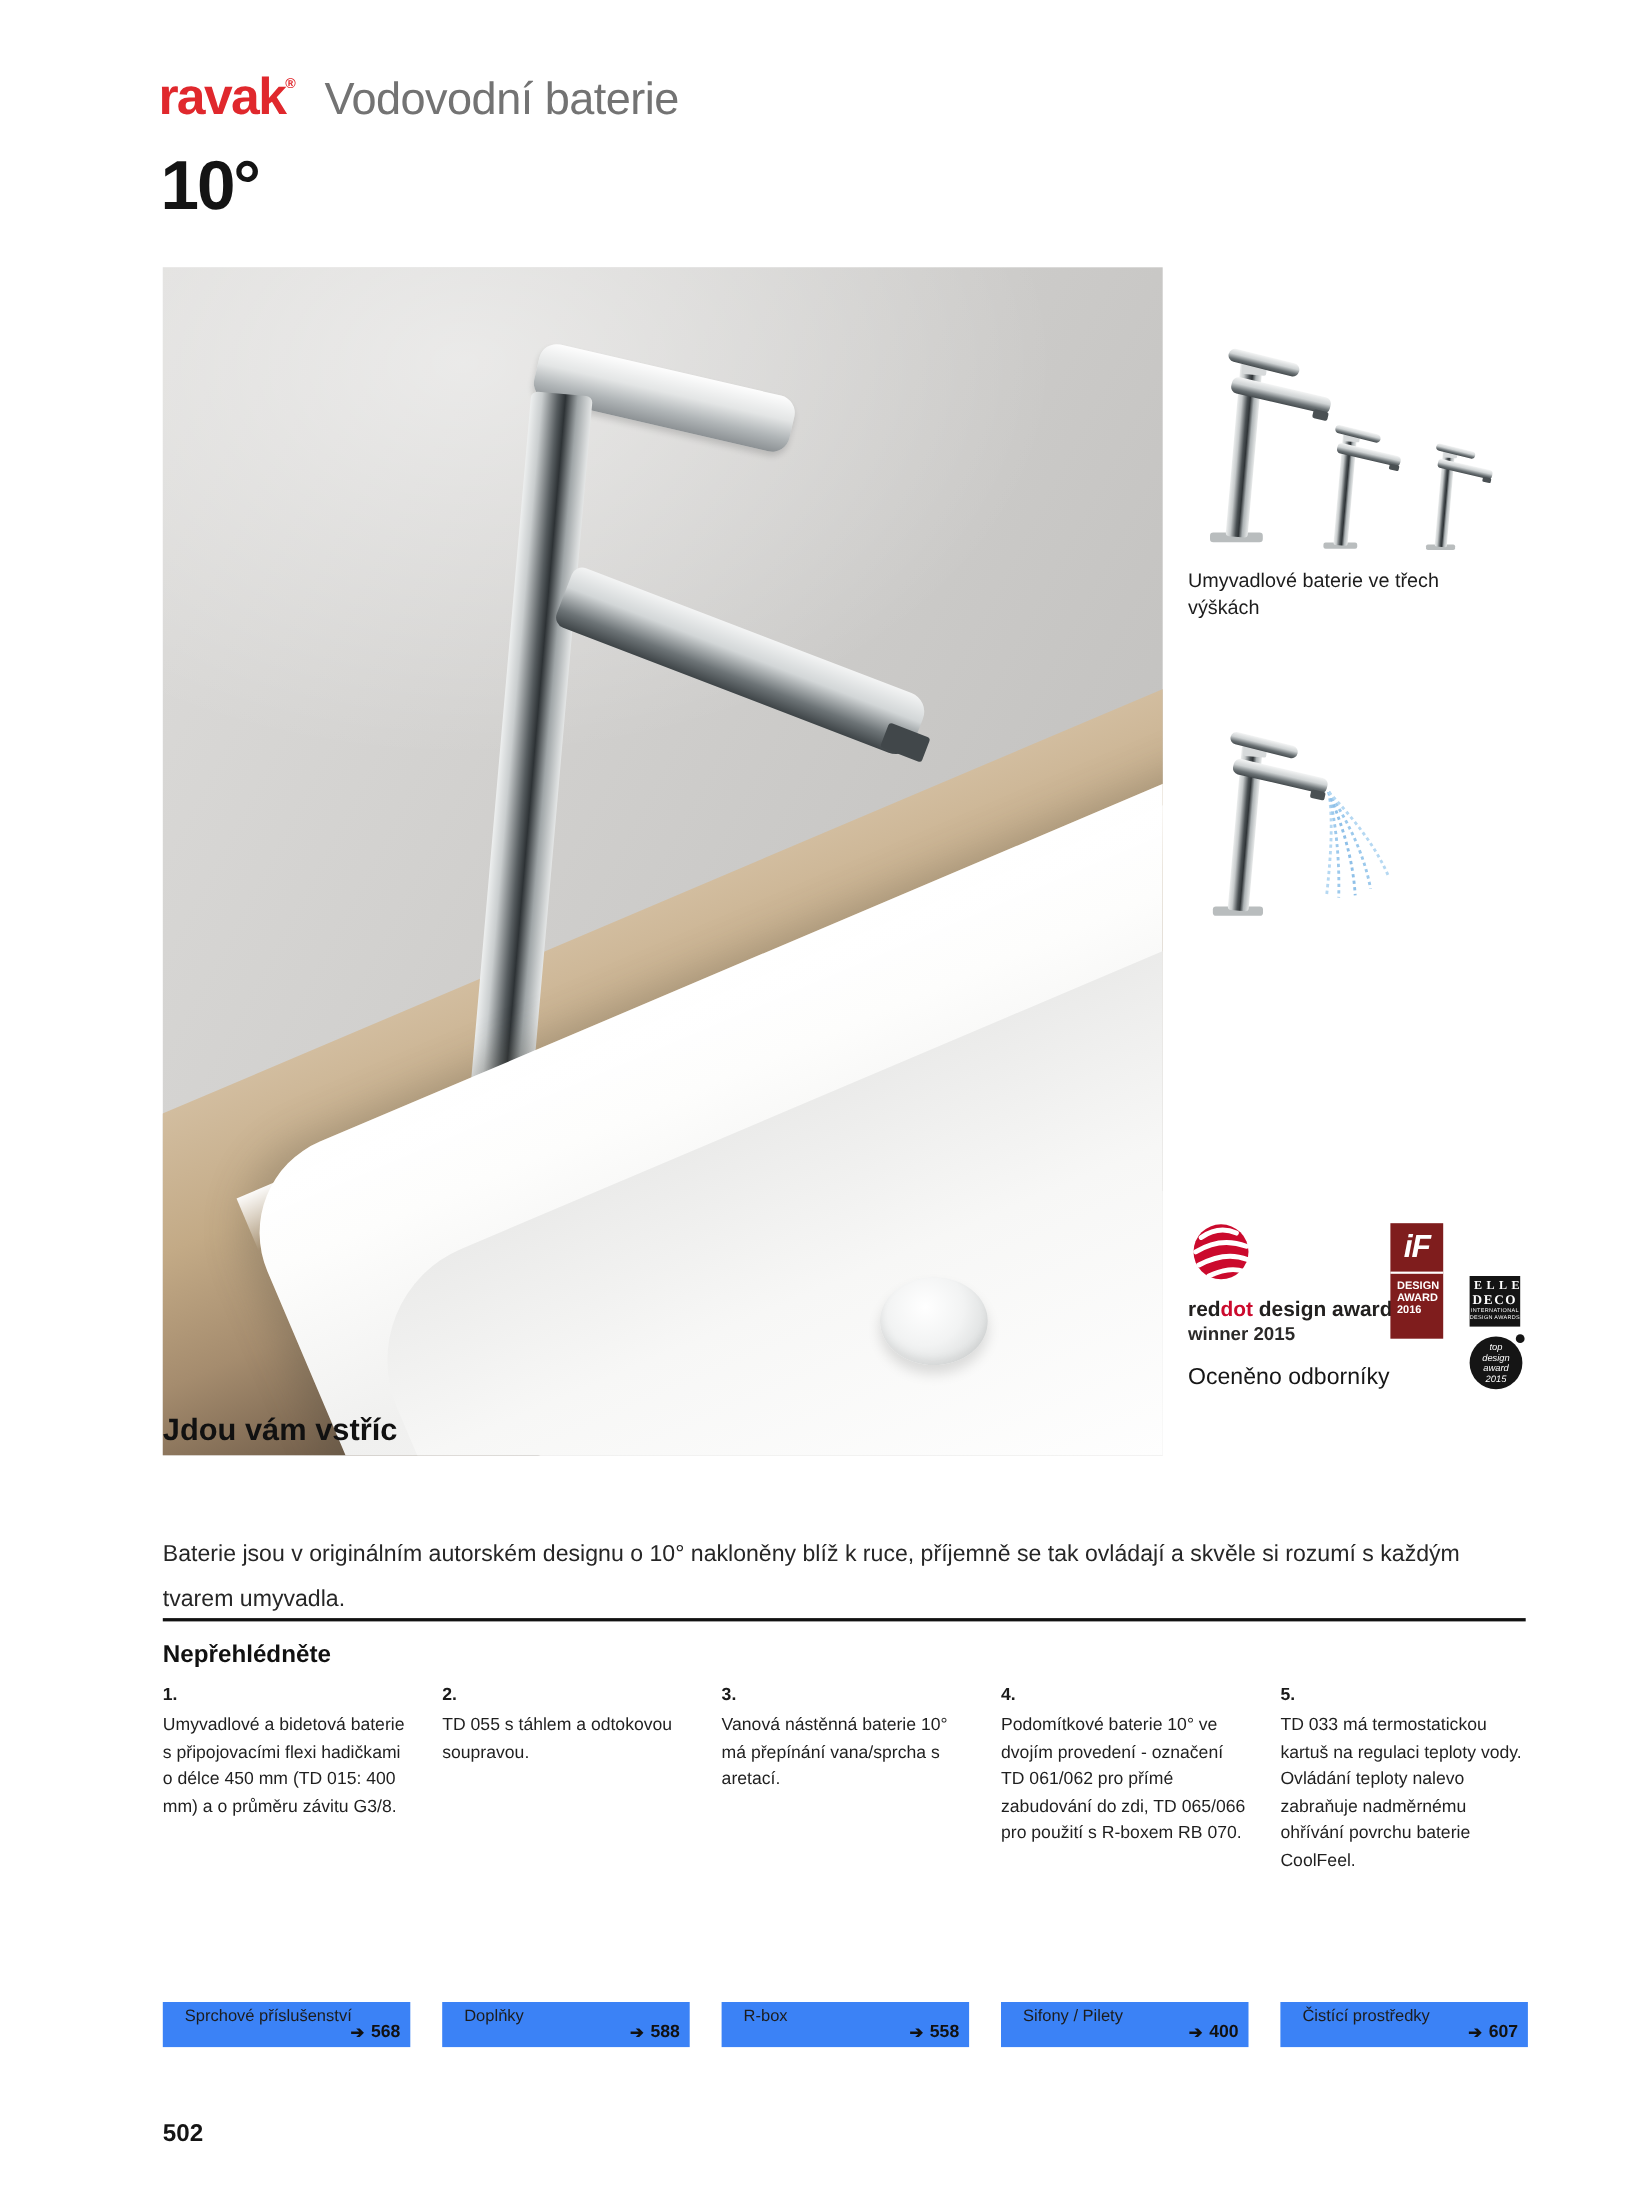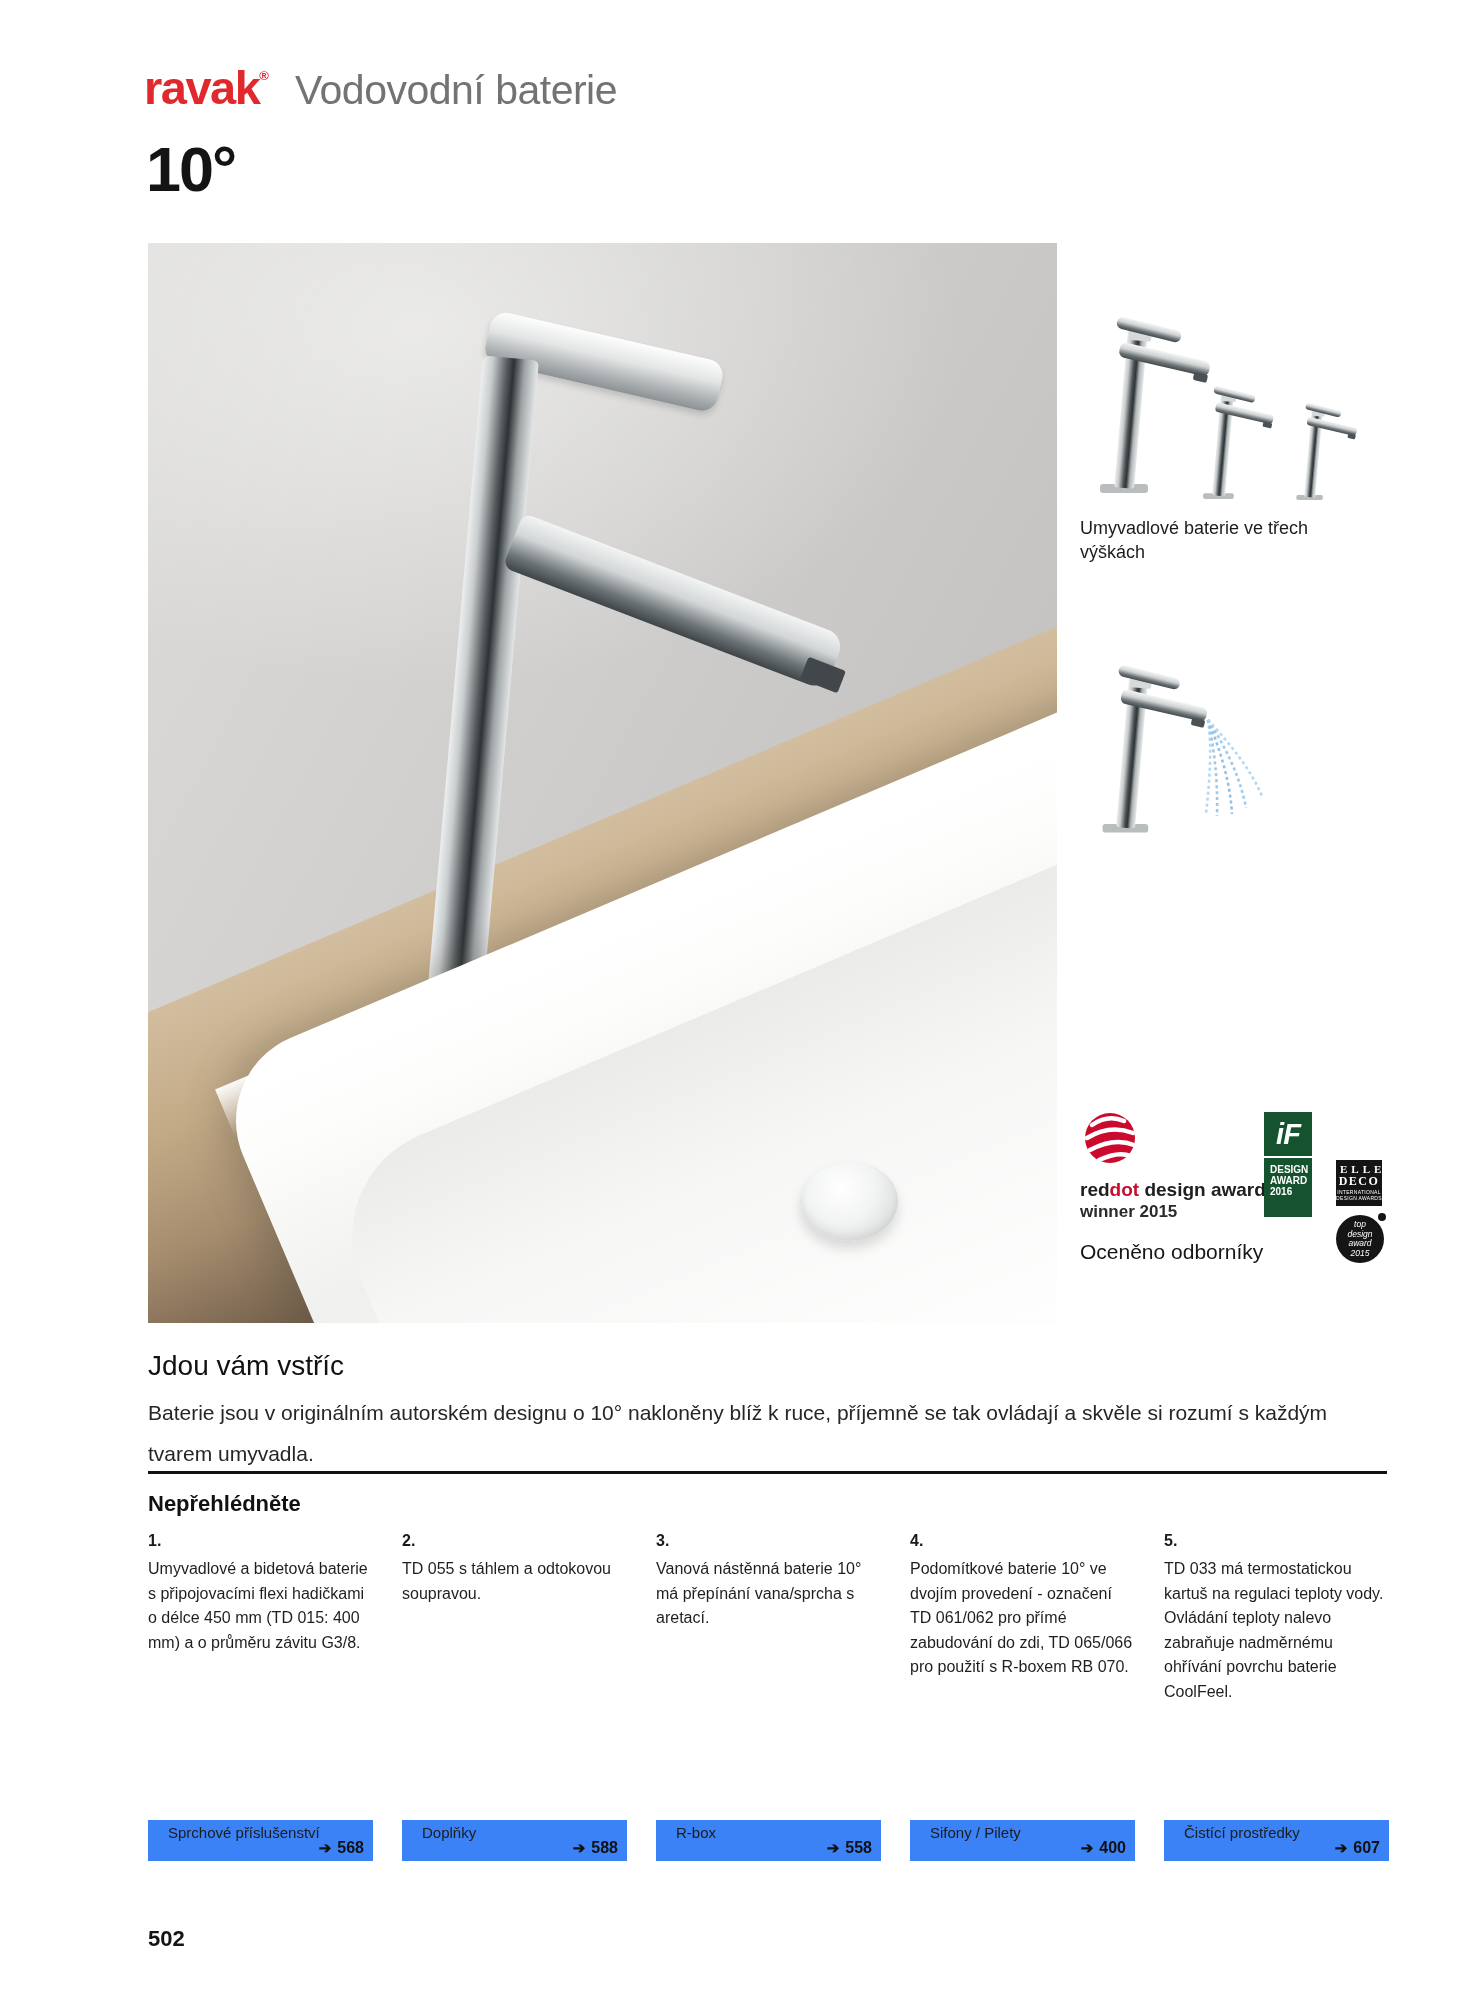--- a/index.html
+++ b/index.html
@@ -48,38 +48,38 @@
          box-shadow:0 8px 12px rgba(0,0,0,0.13), inset 0 -5px 8px rgba(0,0,0,0.06);}
 
   
   .feature-illustration{position:absolute;}
   .caption{position:absolute;font-size:18px;line-height:24px;color:#1c1c1c;}
   .awards{position:absolute;left:1080px;top:1112px;display:flex;align-items:flex-start;gap:24px;}
   .reddot-block{width:160px;}
   .reddot-line{margin-top:12px;font-size:19px;font-weight:bold;color:#22201f;line-height:1.1;white-space:nowrap;}
   .reddot-line .dot{color:#cb0a2d;}
   .reddot-sub{font-size:17px;font-weight:bold;color:#2b2a29;margin-top:1px;}
-  .if-badge{width:48px;height:105px;background:#14532d;color:#fff;display:flex;flex-direction:column;}
+  .if-badge{width:48px;height:105px;background:#7f1d1d;color:#fff;display:flex;flex-direction:column;}
   .if-glyph{height:44px;border-bottom:2px solid #fff;font-size:29px;font-weight:bold;font-style:italic;
             display:flex;align-items:center;justify-content:center;letter-spacing:-1px;}
   .if-lines{padding:6px 0 0 6px;font-size:10px;font-weight:bold;line-height:11px;letter-spacing:0;}
   .badge-col{display:flex;flex-direction:column;gap:9px;margin-top:48px;}
   .elle-badge{width:46px;height:46px;background:#141414;color:#fff;text-align:center;
               font-family:"Liberation Serif",serif;padding-top:3px;box-sizing:border-box;}
   .elle-l1{font-size:11px;letter-spacing:4px;font-weight:bold;line-height:12px;margin-left:4px;}
   .elle-l2{font-size:12px;letter-spacing:1.5px;font-weight:bold;line-height:12px;}
   .elle-sub{font-size:5px;line-height:6px;letter-spacing:0.3px;margin-top:2px;font-family:"Liberation Sans",sans-serif;}
   .top-badge{width:48px;height:48px;border-radius:50%;background:#151515;color:#fff;position:relative;
              display:flex;flex-direction:column;align-items:center;justify-content:center;
              font-size:8.5px;font-style:italic;line-height:9.5px;}
   .top-badge .dot2{position:absolute;right:-2px;top:-2px;width:8px;height:8px;border-radius:50%;background:#151515;}
   .awards-caption{position:absolute;left:1080px;top:1240px;font-size:21px;color:#161616;}
 
   
-  .intro-heading{position:absolute;left:148px;top:1350px;font-size:28px;font-weight:normal;color:#111;}
+  .intro-heading{position:absolute;left:148px;top:1284px;font-size:28px;font-weight:bold;color:#111;}
   .intro-body{position:absolute;left:148px;top:1392px;width:1245px;font-size:21px;line-height:41px;color:#262626;}
 
   
   .divider{position:absolute;left:148px;top:1471px;width:1239px;height:3px;background:#121212;}
   .hl-heading{position:absolute;left:148px;top:1491px;font-size:22px;font-weight:bold;color:#111;}
   .hl-grid{position:absolute;left:148px;top:1532px;width:1241px;display:grid;
            grid-template-columns:repeat(5,1fr);column-gap:29px;}
   .hl-num{font-size:16px;font-weight:bold;margin-bottom:7px;}
   .hl-text{font-size:16px;line-height:24.5px;color:#1f1f1f;}
 

